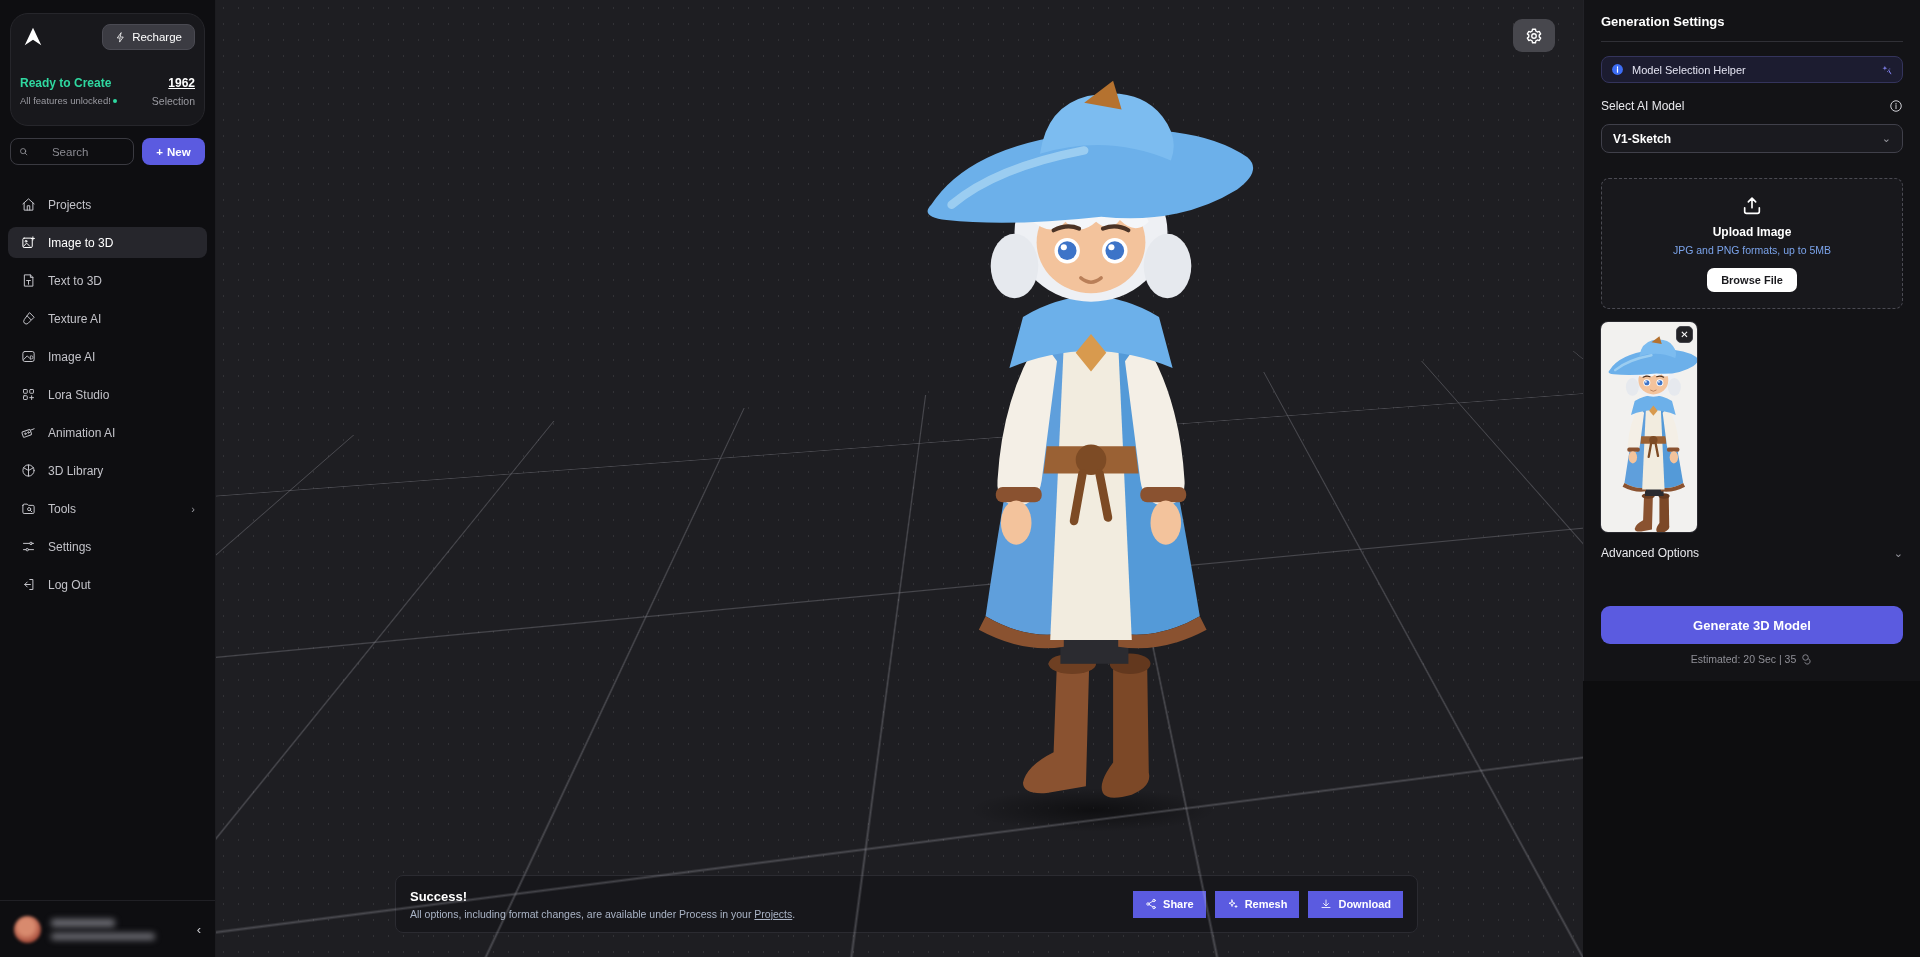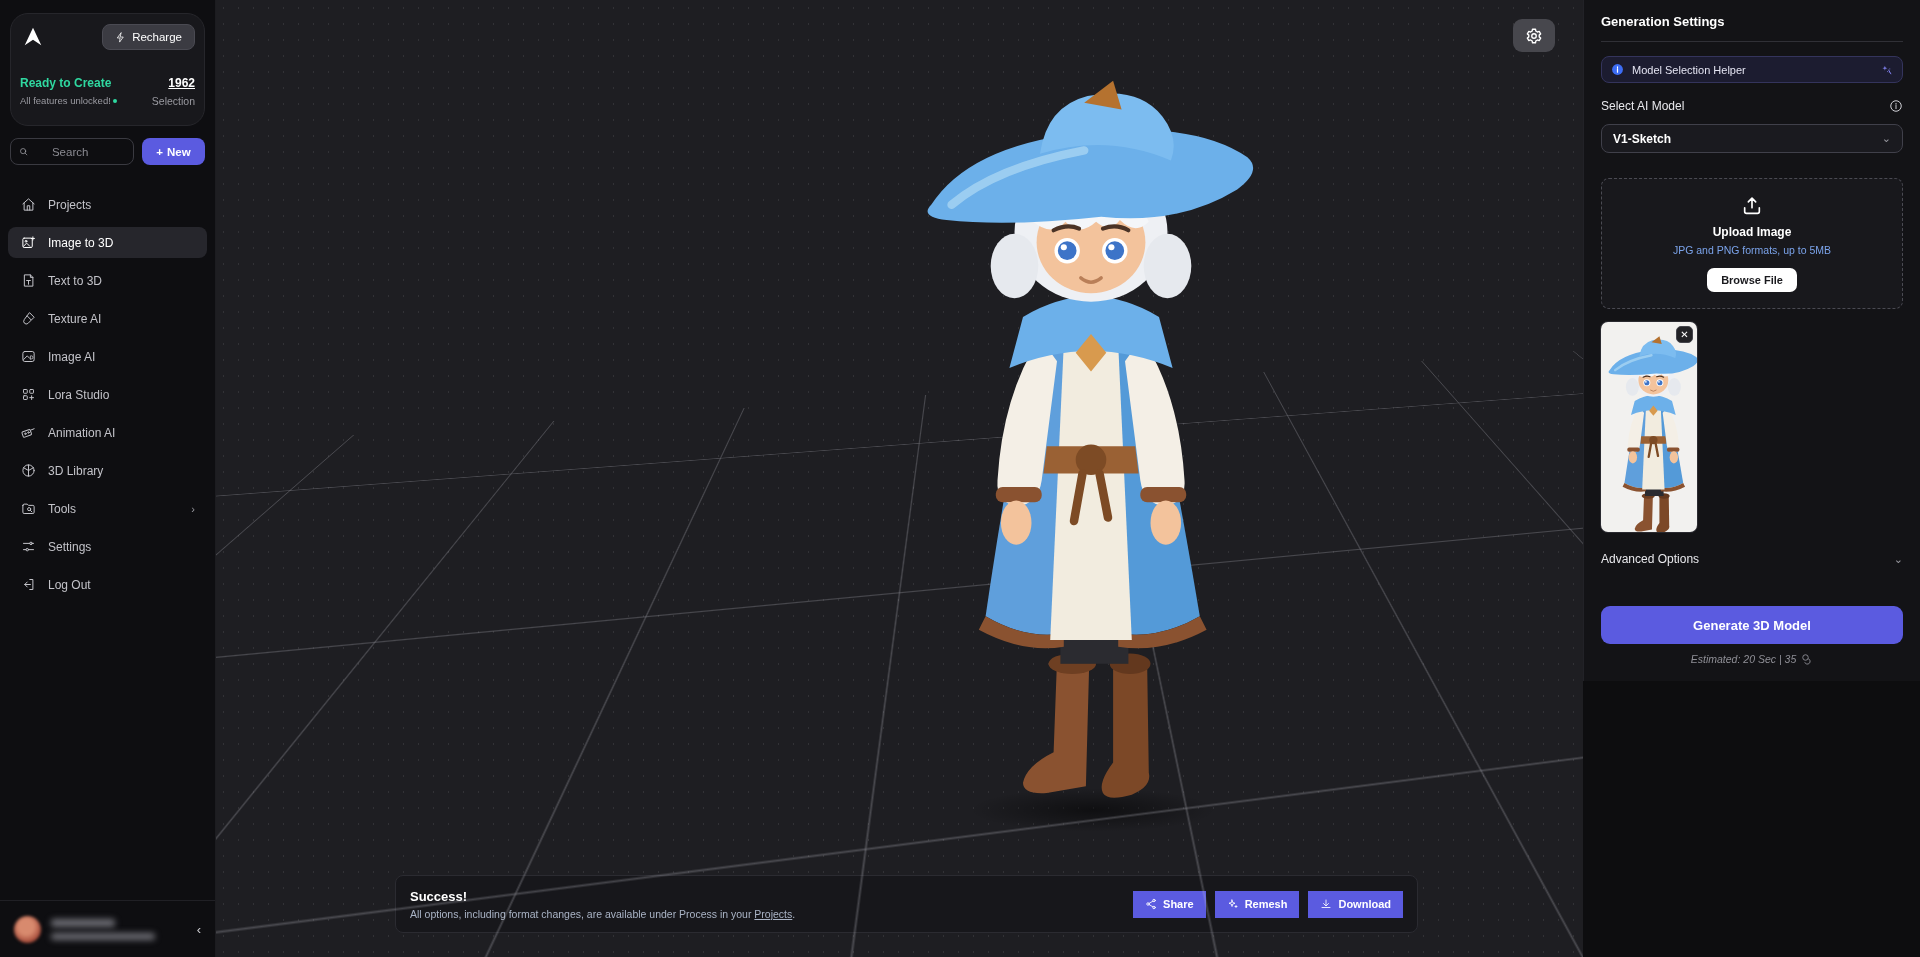--- a/index.html
+++ b/index.html
@@ -90,27 +90,27 @@
   .upload-box { margin-top:25px; height:131px; border:1.5px dashed #4a4a52; border-radius:8px; background:#18181c;
     display:flex; flex-direction:column; align-items:center; justify-content:center; cursor:pointer; }
   .upload-title { font-size:12px; font-weight:bold; color:#fff; margin-top:8px; }
   .upload-hint { font-size:10.5px; color:#7ba3ea; margin-top:5px; }
   .browse-btn { margin-top:12px; background:#fff; color:#1a1a1e; border:none; border-radius:7px;
     height:24px; padding:0 14px; font-size:11px; font-weight:bold; cursor:pointer; }
   .thumb { position:relative; margin-top:13px; width:96px; height:210px; border-radius:7px; background:#f2f1ef;
     overflow:hidden; box-shadow:0 0 0 1px #2a2a30; }
   .thumb-x { position:absolute; top:4px; right:4px; width:17px; height:17px; background:#222226; border:1px solid #45454c;
     border-radius:5px; color:#fff; font-size:10px; line-height:15px; text-align:center; cursor:pointer; }
-  .adv-row { margin-top:20px; display:flex; align-items:center; justify-content:space-between; cursor:pointer; }
+  .adv-row { margin-top:14px; display:flex; align-items:center; justify-content:space-between; cursor:pointer; }
   .adv-label { font-size:12px; color:#e8e8ec; }
   .panel-bottom { position:absolute; left:17px; right:17px; bottom:16px; }
   .generate-btn { width:100%; height:38px; background:#5b5be0; border:none; border-radius:9px; color:#fff;
     font-size:13px; font-weight:bold; cursor:pointer; }
   .estimate { margin-top:9px; text-align:center; font-size:10.5px; color:#8f8f96;
-    display:flex; align-items:center; justify-content:center; gap:5px;font-style:italic; }
+    display:flex; align-items:center; justify-content:center; gap:5px; }
 
   .chev { color:#9a9aa1; font-size:11px; }
 </style>
 </head>
 <body>
 
 <svg width="0" height="0" style="position:absolute">
   <symbol id="witch" viewBox="0 0 200 440">
 
     <path d="M80 352 L78 406 Q62 414 60 424 Q60 431 74 430 L97 426 L99 352 Z" fill="#8a5230"></path>

